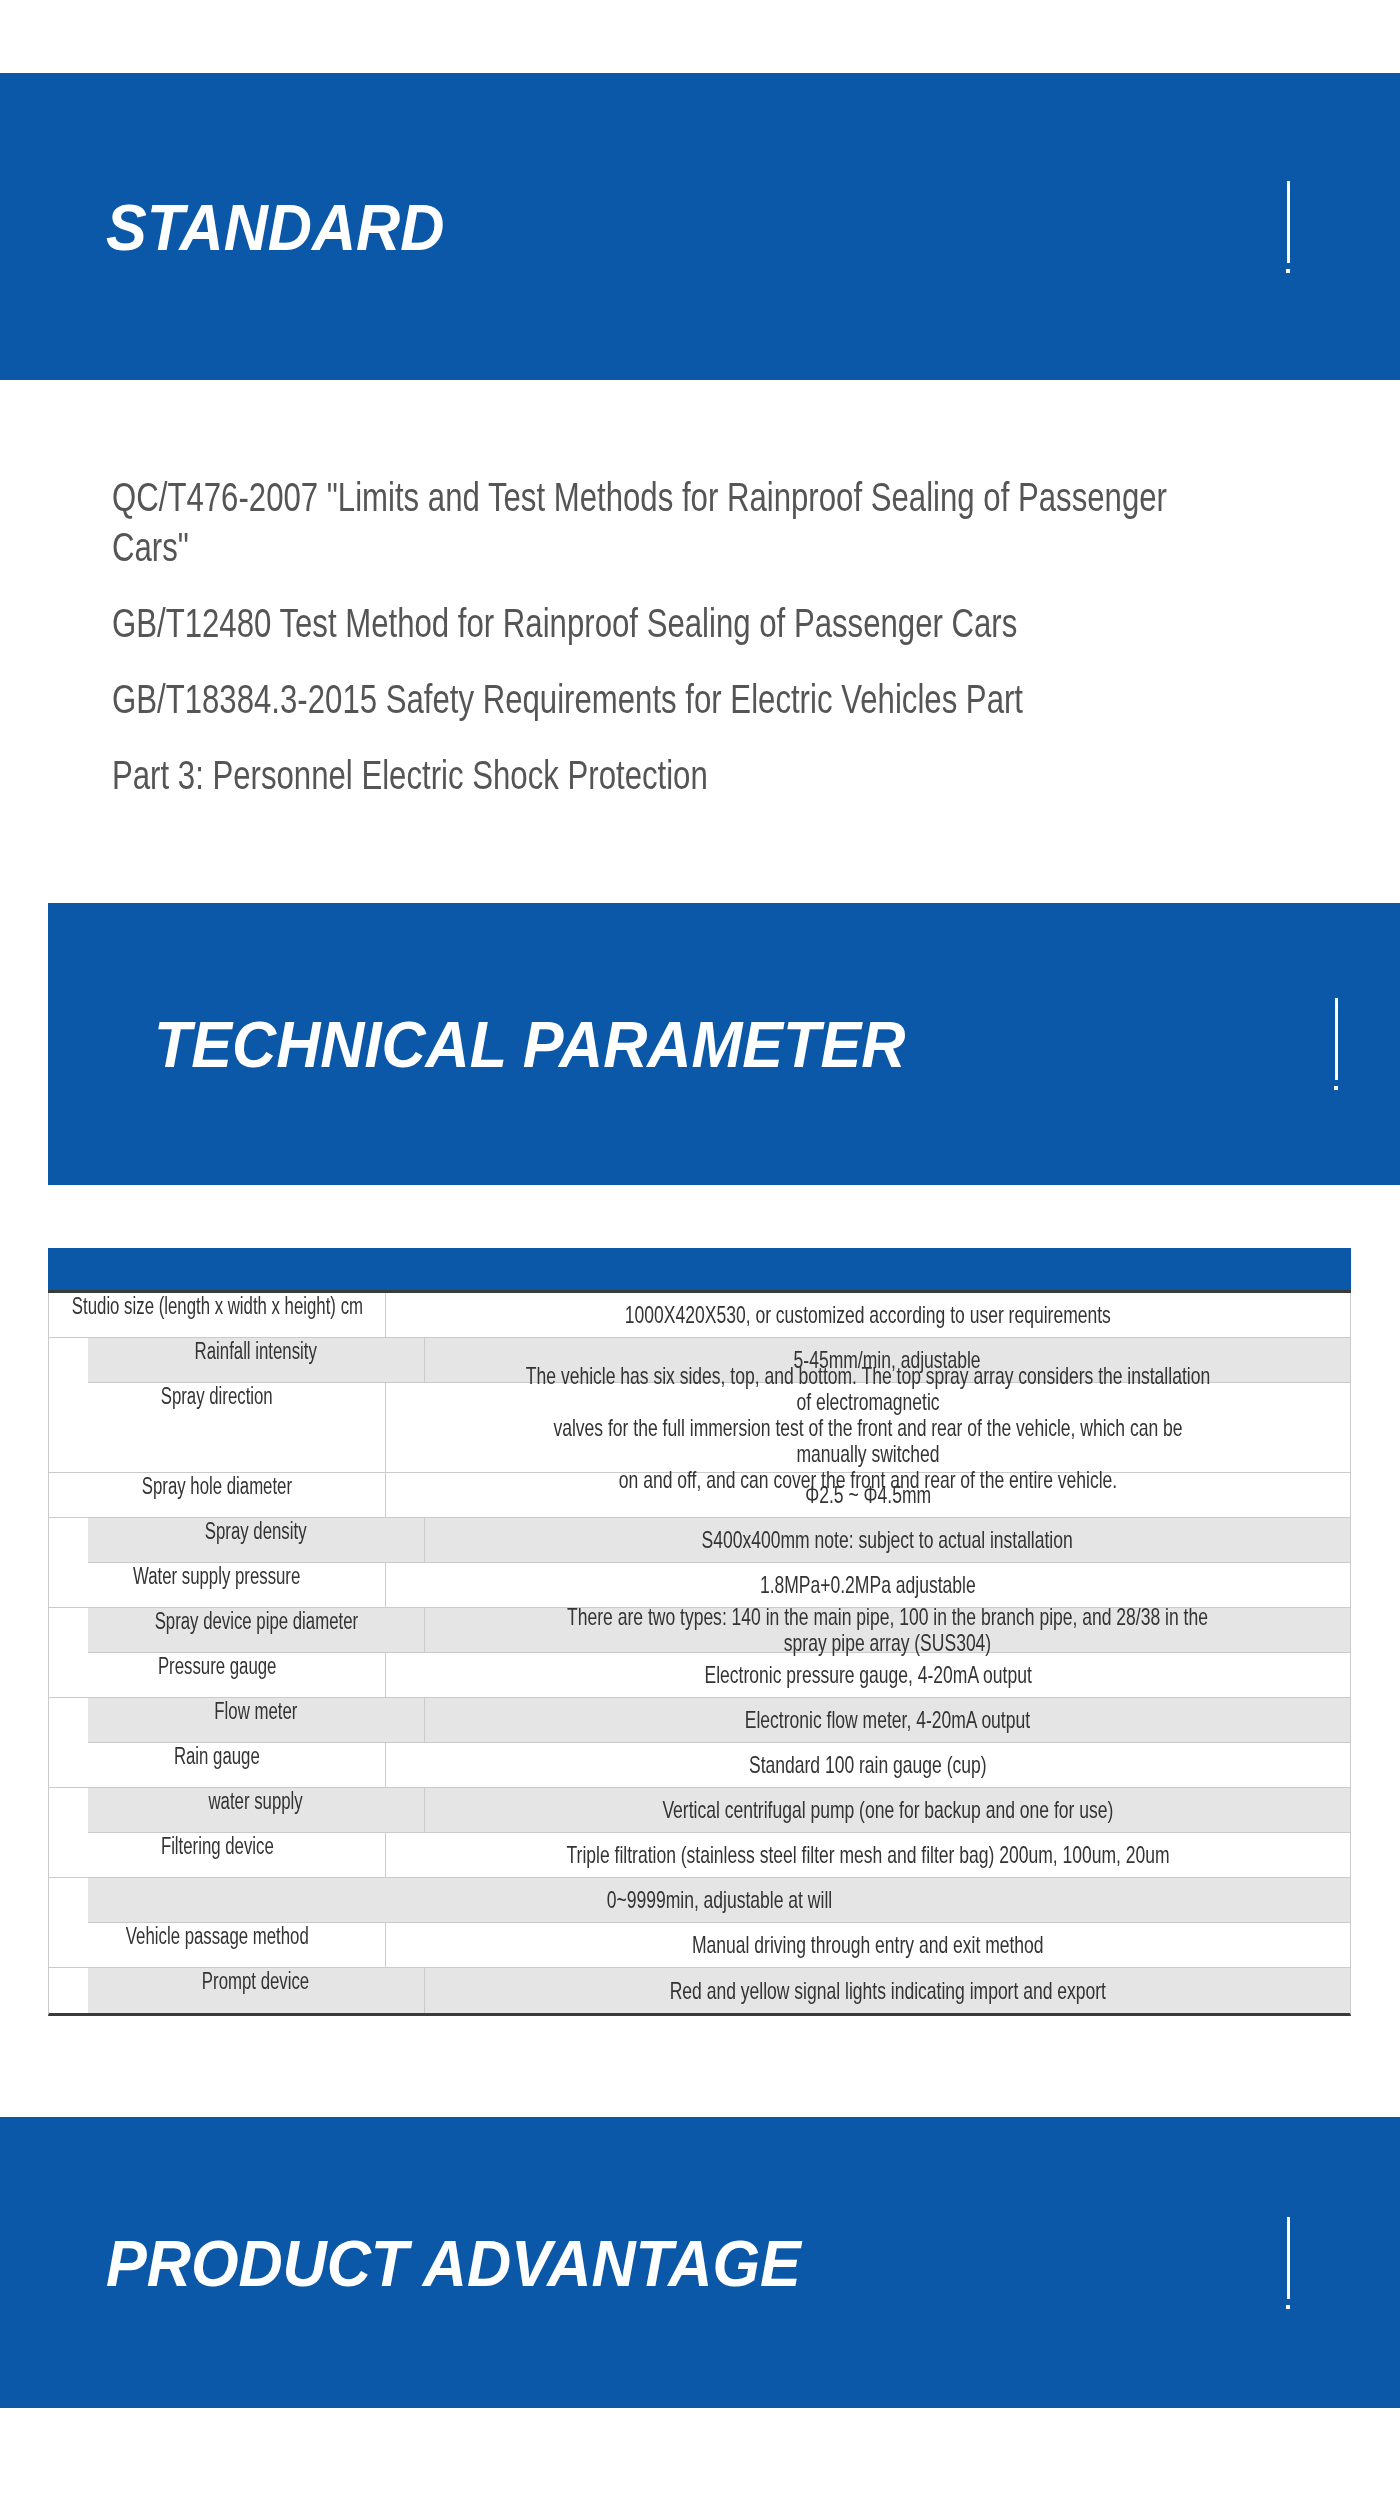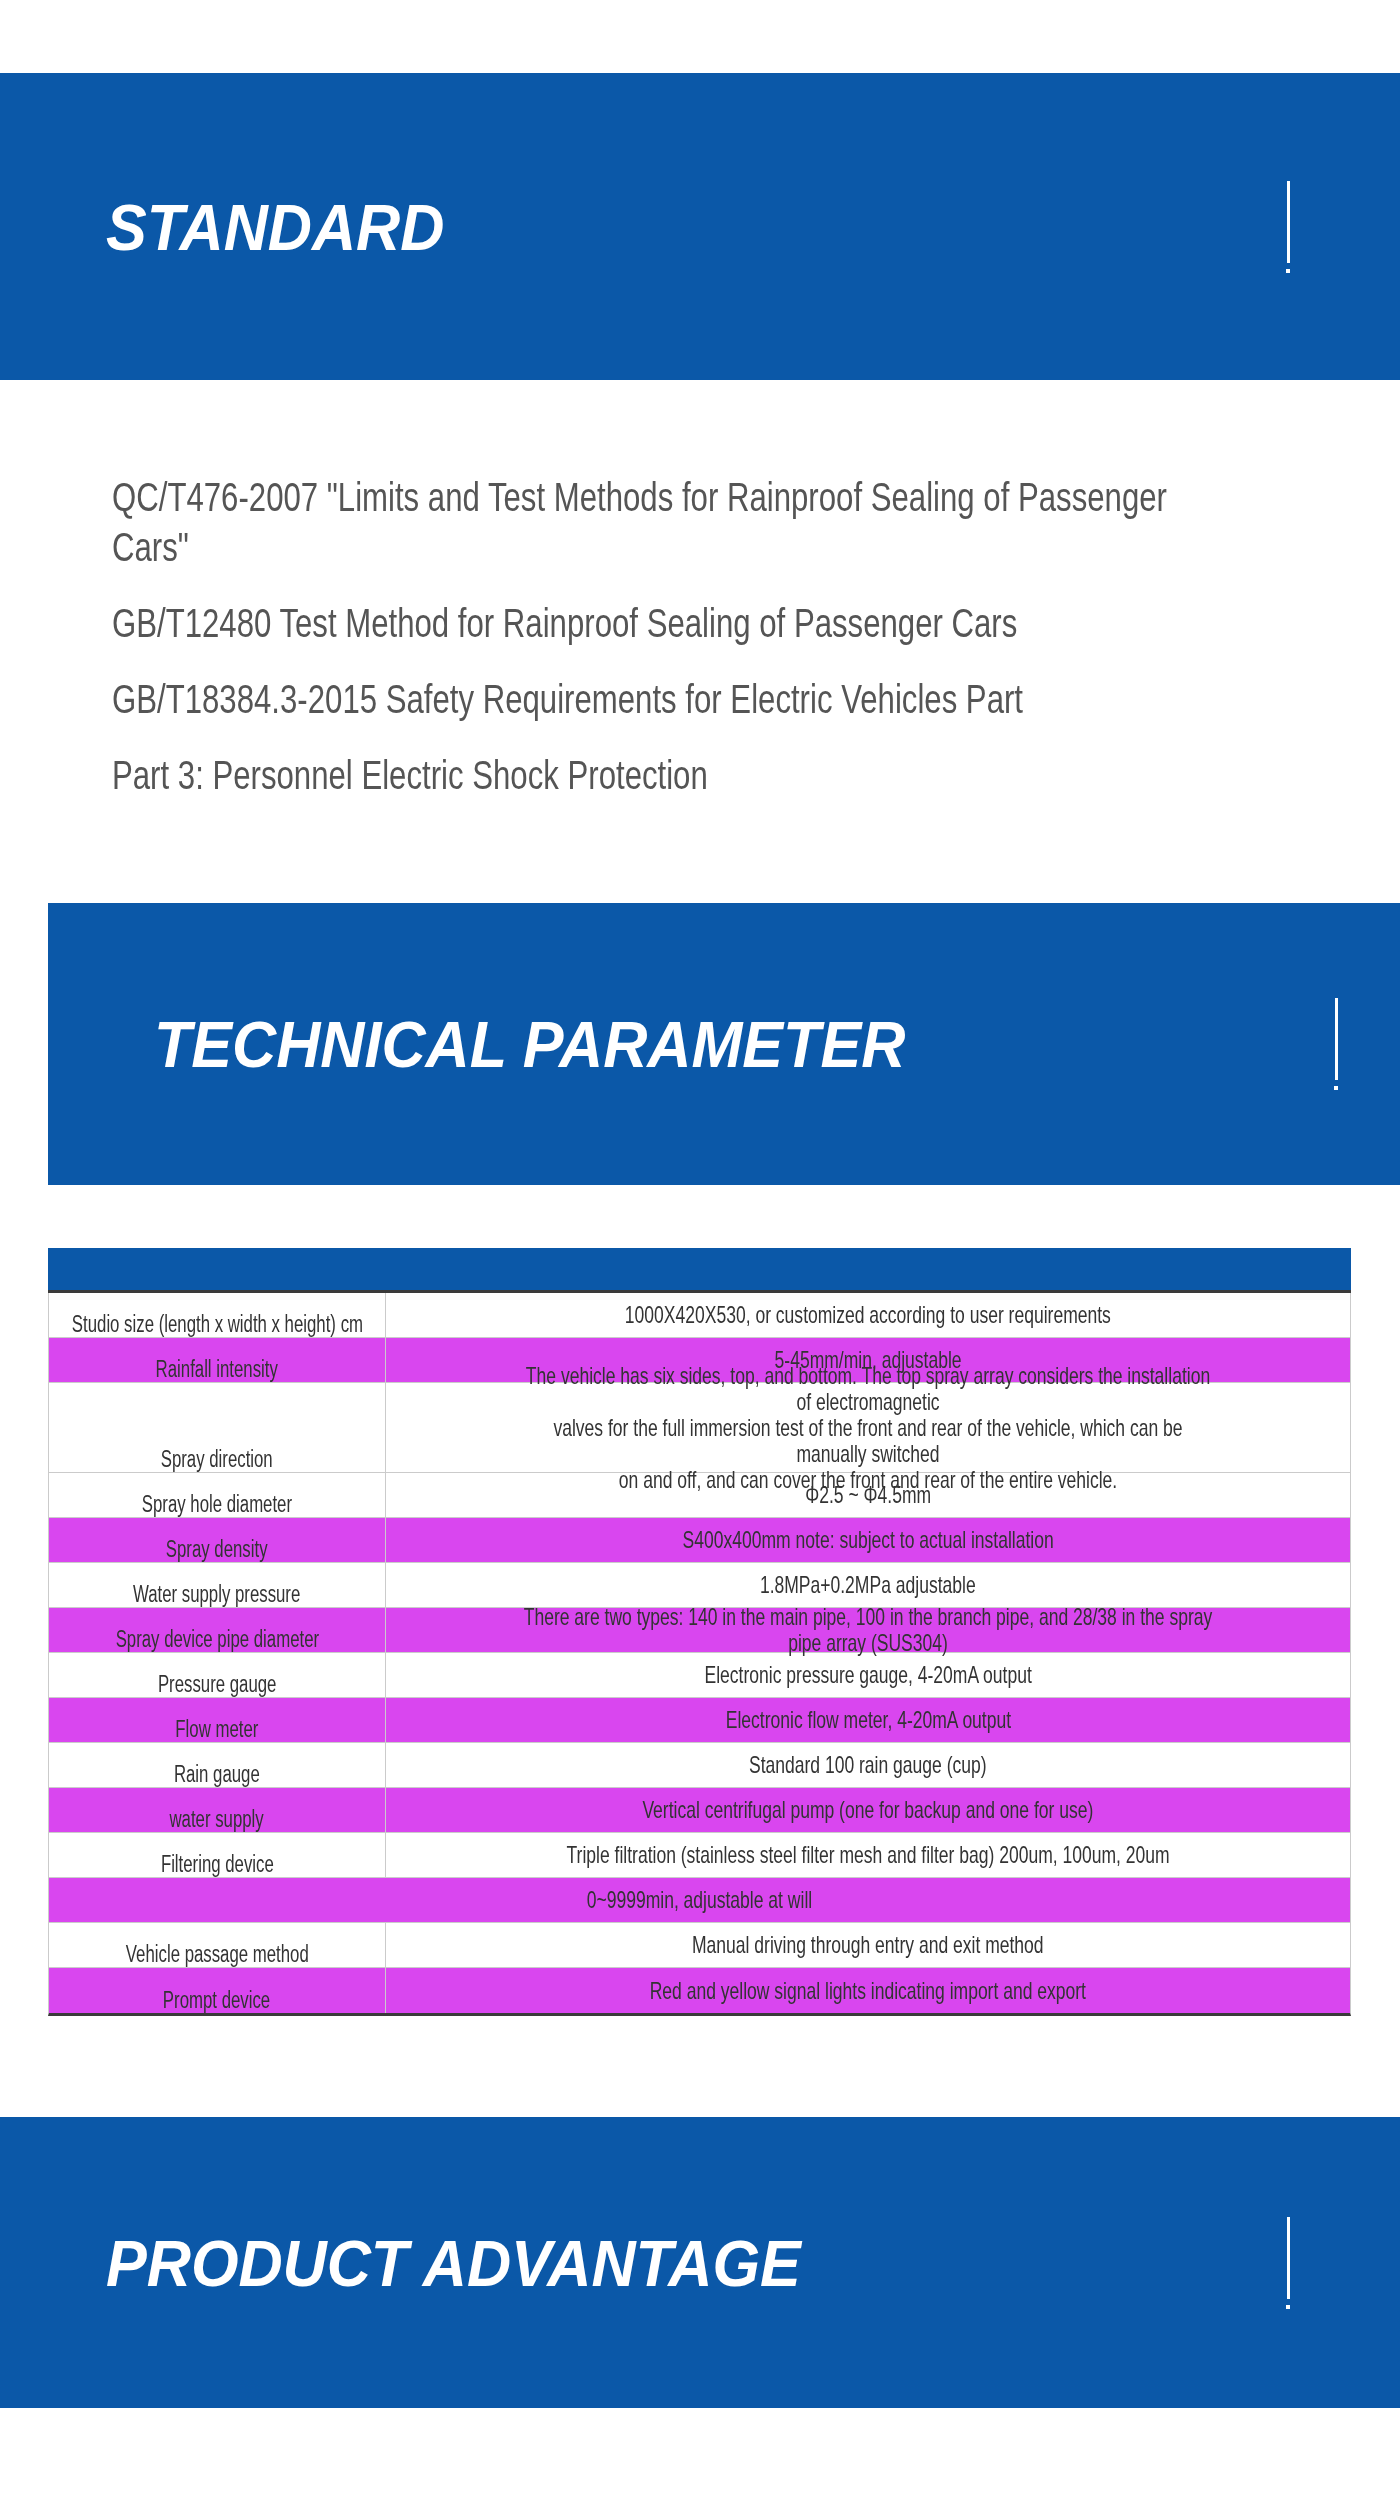--- a/index.html
+++ b/index.html
@@ -39,24 +39,24 @@
   
   .table { position:absolute; left:48px; top:1248px; width:1303px; }
   .thead  { height:45px; background:#0b58a8; border-bottom:3px solid #3a3a3a; }
   .tbody  {
     border-left:1px solid #cbcbcb; border-right:1px solid #cbcbcb;
     border-bottom:3px solid #3a3a3a; background:#ffffff;
   }
   .trow { display:flex; height:45px; border-bottom:1px solid #cbcbcb; }
   .trow:last-child { border-bottom:none; }
   .trow.tall { height:90px; }
-  .trow.shaded { background:#d946ef; }
+  .trow.shaded { background:#e5e5e5;margin-left:39px; }
   .tlabel {
     width:337px; border-right:1px solid #cbcbcb;
-    display:flex; align-items:flex-end; justify-content:center;
+    display:flex; align-items:flex-start; justify-content:center;
   }
   .tvalue {
     flex:1; display:flex; align-items:center; justify-content:center;
     text-align:center; padding:0 8px;
   }
   .cond {
     transform:scaleX(0.73); transform-origin:center;
     font-size:24px; line-height:26px; color:#333333; white-space:pre-line;
   }
   .tlabel .cond { white-space:nowrap; font-size:23px; }

